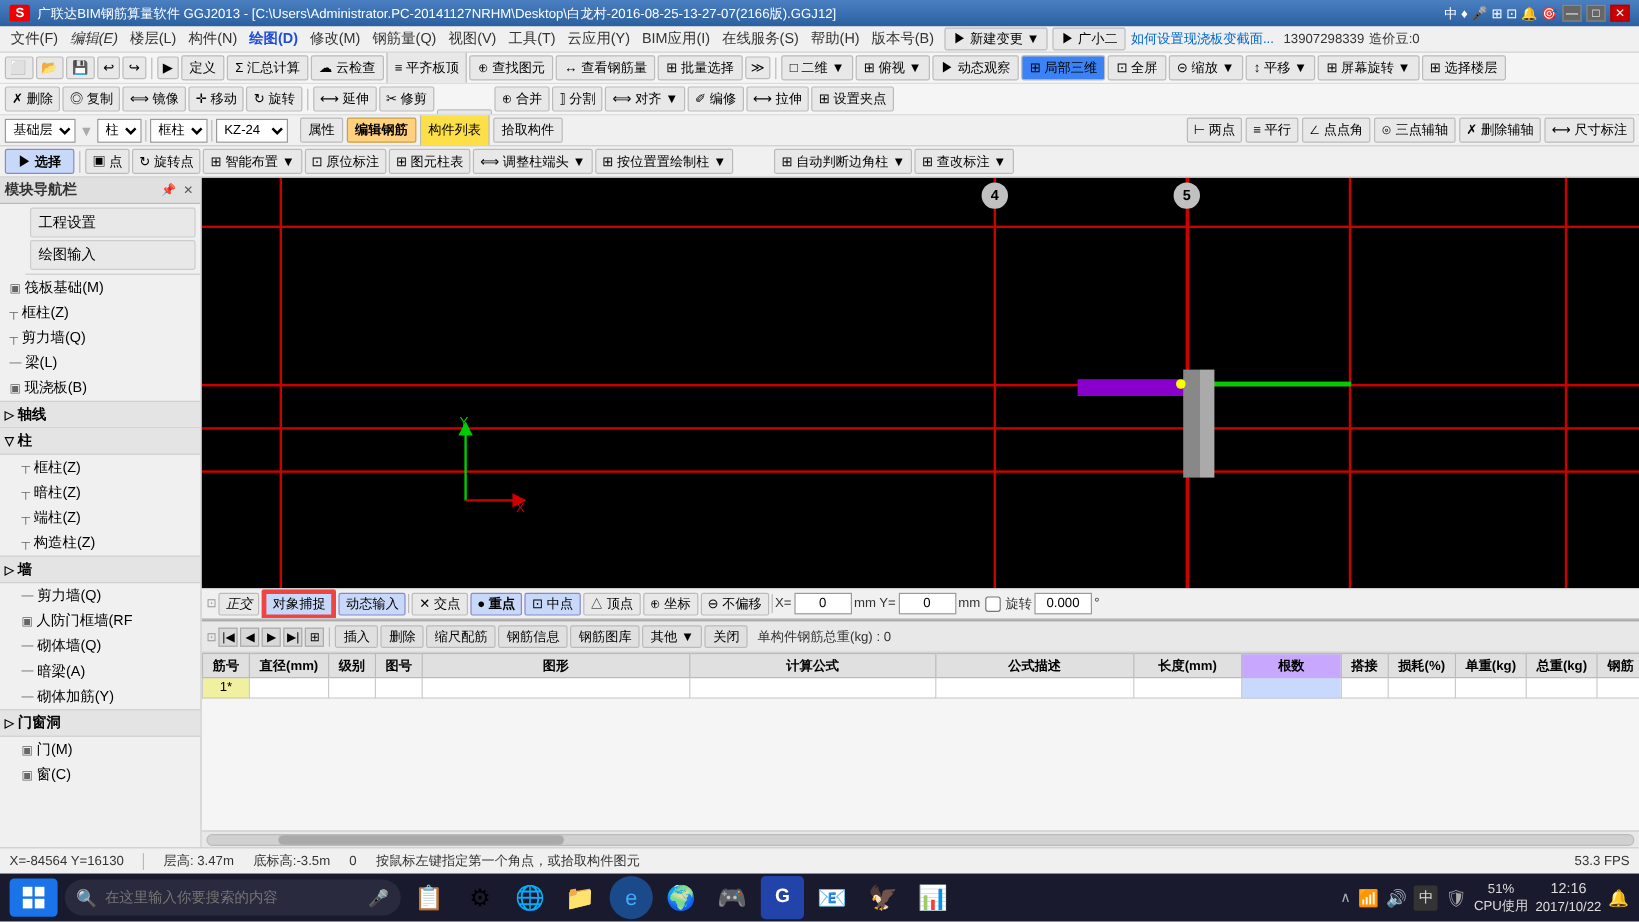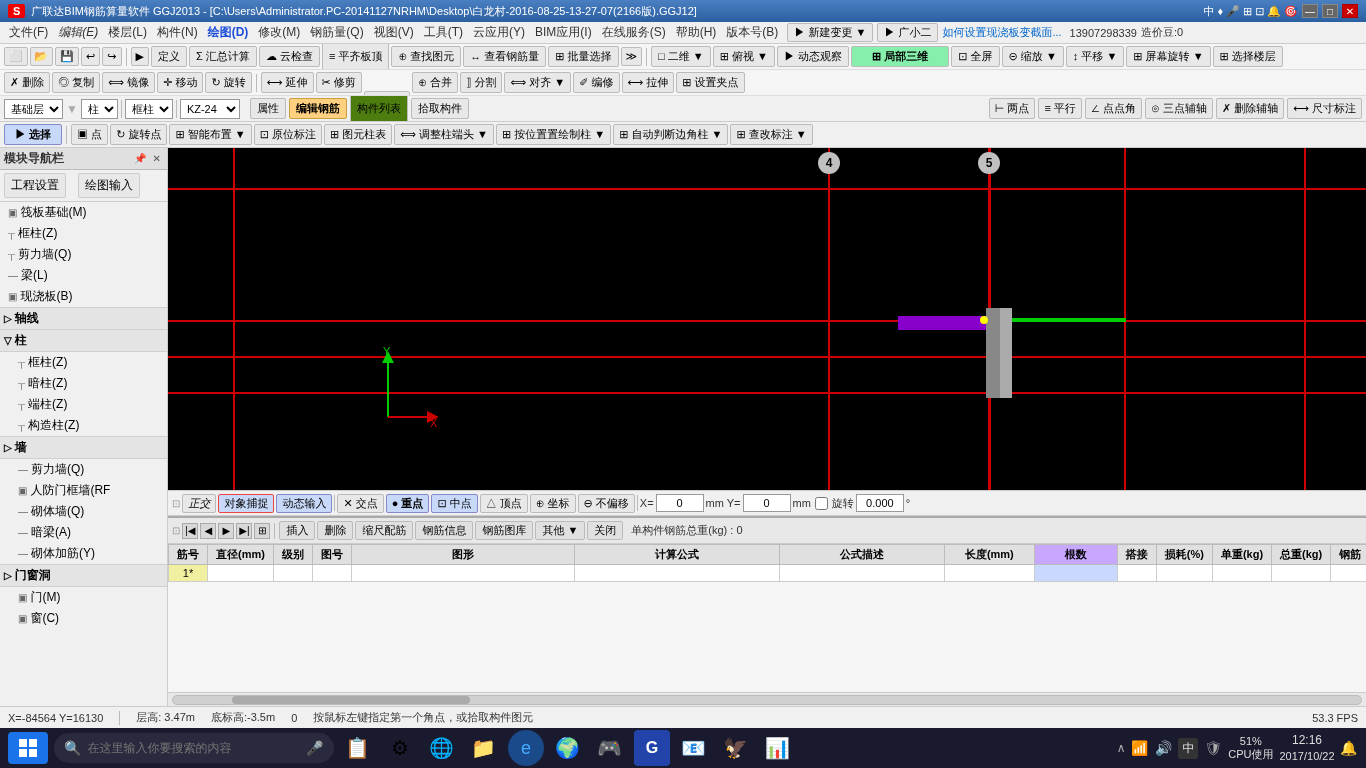--- a/index.html
+++ b/index.html
@@ -64,21 +64,21 @@
   <span style="padding:2px 6px;background:#e8e8e8;border:1px solid #bbb;cursor:pointer;font-size:11px;border-radius:2px;">☁ 云检查</span>
   <span style="padding:15px 6px;background:#e8e8e8;border:1px solid #bbb;cursor:pointer;font-size:11px;border-radius:2px;">≡ 平齐板顶</span>
   <span style="padding:2px 6px;background:#e8e8e8;border:1px solid #bbb;cursor:pointer;font-size:11px;border-radius:2px;">⊕ 查找图元</span>
   <span style="padding:2px 6px;background:#e8e8e8;border:1px solid #bbb;cursor:pointer;font-size:11px;border-radius:2px;">↔ 查看钢筋量</span>
   <span style="padding:2px 6px;background:#e8e8e8;border:1px solid #bbb;cursor:pointer;font-size:11px;border-radius:2px;">⊞ 批量选择</span>
   <span style="padding:2px 4px;background:#e8e8e8;border:1px solid #bbb;cursor:pointer;font-size:11px;border-radius:2px;">≫</span>
   <span style="width:1px;height:18px;background:#bbb;margin:0 2px;"></span>
   <span style="padding:2px 6px;background:#e8e8e8;border:1px solid #bbb;cursor:pointer;font-size:11px;border-radius:2px;">□ 二维 ▼</span>
   <span style="padding:2px 6px;background:#e8e8e8;border:1px solid #bbb;cursor:pointer;font-size:11px;border-radius:2px;">⊞ 俯视 ▼</span>
   <span style="padding:2px 6px;background:#e8e8e8;border:1px solid #bbb;cursor:pointer;font-size:11px;border-radius:2px;">▶ 动态观察</span>
-  <span style="padding:2px 20px;background:#86efac;border:1px solid #bbb;cursor:pointer;font-size:11px;border-radius:2px;font-weight:bold;">⊞ 局部三维</span>
+  <span style="padding:2px 6px;background:#3b82f6;border:1px solid #bbb;cursor:pointer;font-size:11px;border-radius:2px;">⊞ 局部三维</span>
   <span style="padding:2px 6px;background:#e8e8e8;border:1px solid #bbb;cursor:pointer;font-size:11px;border-radius:2px;">⊡ 全屏</span>
   <span style="padding:2px 6px;background:#e8e8e8;border:1px solid #bbb;cursor:pointer;font-size:11px;border-radius:2px;">⊝ 缩放 ▼</span>
   <span style="padding:2px 6px;background:#e8e8e8;border:1px solid #bbb;cursor:pointer;font-size:11px;border-radius:2px;">↕ 平移 ▼</span>
   <span style="padding:2px 6px;background:#e8e8e8;border:1px solid #bbb;cursor:pointer;font-size:11px;border-radius:2px;">⊞ 屏幕旋转 ▼</span>
   <span style="padding:2px 6px;background:#e8e8e8;border:1px solid #bbb;cursor:pointer;font-size:11px;border-radius:2px;">⊞ 选择楼层</span>
 </div>
 
 <div style="width:100%;height:26px;background:#f5f5f5;border-bottom:1px solid #ddd;display:flex;align-items:center;padding:0 4px;gap:2px;overflow:hidden;">
   <span style="padding:2px 5px;background:#e8e8e8;border:1px solid #bbb;cursor:pointer;font-size:11px;border-radius:2px;">✗ 删除</span>
   <span style="padding:2px 5px;background:#e8e8e8;border:1px solid #bbb;cursor:pointer;font-size:11px;border-radius:2px;">◎ 复制</span>
@@ -109,56 +109,56 @@
   <select style="height:20px;border:1px solid #999;background:white;font-size:11px;padding:0 2px;">
     <option>框柱</option>
   </select>
   <span style="width:1px;height:18px;background:#bbb;"></span>
   <select style="height:20px;border:1px solid #999;background:white;font-size:11px;padding:0 2px;min-width:60px;">
     <option>KZ-24</option>
   </select>
   <span style="margin-left:4px;"></span>
   <span style="padding:2px 6px;background:#e8e8e8;border:1px solid #bbb;cursor:pointer;font-size:11px;border-radius:2px;">属性</span>
   <span style="padding:2px 6px;background:#ffd080;border:1px solid #c8a040;cursor:pointer;font-size:11px;border-radius:2px;font-weight:bold;">编辑钢筋</span>
-  <span style="padding:14px 6px;background:#4d7c0f;border:1px solid #bbb;cursor:pointer;font-size:11px;border-radius:2px;">构件列表</span>
+  <span style="padding:14px 6px;background:#fde047;border:1px solid #bbb;cursor:pointer;font-size:11px;border-radius:2px;">构件列表</span>
   <span style="padding:2px 6px;background:#e8e8e8;border:1px solid #bbb;cursor:pointer;font-size:11px;border-radius:2px;">拾取构件</span>
   <span style="flex:1;"></span>
   <span style="padding:2px 5px;background:#e8e8e8;border:1px solid #bbb;cursor:pointer;font-size:11px;border-radius:2px;">⊢ 两点</span>
   <span style="padding:2px 5px;background:#e8e8e8;border:1px solid #bbb;cursor:pointer;font-size:11px;border-radius:2px;">≡ 平行</span>
   <span style="padding:2px 5px;background:#e8e8e8;border:1px solid #bbb;cursor:pointer;font-size:11px;border-radius:2px;">∠ 点点角</span>
   <span style="padding:2px 5px;background:#e8e8e8;border:1px solid #bbb;cursor:pointer;font-size:11px;border-radius:2px;">⊙ 三点辅轴</span>
   <span style="padding:2px 5px;background:#e8e8e8;border:1px solid #bbb;cursor:pointer;font-size:11px;border-radius:2px;">✗ 删除辅轴</span>
   <span style="padding:2px 5px;background:#e8e8e8;border:1px solid #bbb;cursor:pointer;font-size:11px;border-radius:2px;">⟷ 尺寸标注</span>
 </div>
 
 <div style="width:100%;height:26px;background:#f0f0f0;border-bottom:1px solid #ccc;display:flex;align-items:center;padding:0 4px;gap:2px;overflow:hidden;">
   <span style="padding:2px 10px;background:#c8d8f8;border:1px solid #8888cc;cursor:pointer;font-size:11px;border-radius:2px;font-weight:bold;">▶ 选择</span>
   <span style="width:1px;height:18px;background:#bbb;margin:0 2px;"></span>
   <span style="padding:2px 5px;background:#e8e8e8;border:1px solid #bbb;cursor:pointer;font-size:11px;border-radius:2px;">▣ 点</span>
   <span style="padding:2px 5px;background:#e8e8e8;border:1px solid #bbb;cursor:pointer;font-size:11px;border-radius:2px;">↻ 旋转点</span>
   <span style="padding:2px 5px;background:#e8e8e8;border:1px solid #bbb;cursor:pointer;font-size:11px;border-radius:2px;">⊞ 智能布置 ▼</span>
   <span style="padding:2px 5px;background:#e8e8e8;border:1px solid #bbb;cursor:pointer;font-size:11px;border-radius:2px;">⊡ 原位标注</span>
   <span style="padding:2px 5px;background:#e8e8e8;border:1px solid #bbb;cursor:pointer;font-size:11px;border-radius:2px;">⊞ 图元柱表</span>
   <span style="padding:2px 5px;background:#e8e8e8;border:1px solid #bbb;cursor:pointer;font-size:11px;border-radius:2px;">⟺ 调整柱端头 ▼</span>
   <span style="padding:2px 5px;background:#e8e8e8;border:1px solid #bbb;cursor:pointer;font-size:11px;border-radius:2px;">⊞ 按位置置绘制柱 ▼</span>
-  <span style="padding:2px 5px;background:#e8e8e8;border:1px solid #bbb;cursor:pointer;font-size:11px;border-radius:2px;">⊞ 自动判断边角柱 ▼</span>
+  <span style="padding:2px 5px;background:#e8e8e8;border:1px solid #bbb;cursor:pointer;font-size:11px;border-radius:2px;margin-left:32px;">⊞ 自动判断边角柱 ▼</span>
   <span style="padding:2px 5px;background:#e8e8e8;border:1px solid #bbb;cursor:pointer;font-size:11px;border-radius:2px;">⊞ 查改标注 ▼</span>
 </div>
 
 <div style="display:flex;width:100%;height:calc(768px - 22px - 22px - 26px - 26px - 26px - 26px - 22px - 40px);overflow:hidden;">
 
   <div style="width:168px;min-width:168px;background:#f0f0f0;border-right:1px solid #ccc;display:flex;flex-direction:column;overflow:hidden;">
     <div style="background:#e0e0e0;border-bottom:1px solid #bbb;padding:2px 4px;display:flex;align-items:center;justify-content:space-between;">
       <span style="font-size:12px;color:#333;font-weight:bold;">模块导航栏</span>
       <div style="display:flex;gap:2px;">
         <span style="font-size:10px;cursor:pointer;color:#555;padding:0 2px;">📌</span>
         <span style="font-size:10px;cursor:pointer;color:#555;padding:0 2px;">✕</span>
       </div>
     </div>
-    <div style="padding:3px 4px;display:flex;flex-direction:row;gap:12px;border-bottom:1px solid #ccc;">
+    <div style="padding:3px 4px;display:flex;flex-direction:column;gap:2px;border-bottom:1px solid #ccc;margin-left:21px;">
       <button style="text-align:left;padding:3px 6px;background:#e8e8e8;border:1px solid #ccc;cursor:pointer;font-size:12px;border-radius:2px;">工程设置</button>
       <button style="text-align:left;padding:3px 6px;background:#e8e8e8;border:1px solid #ccc;cursor:pointer;font-size:12px;border-radius:2px;">绘图输入</button>
     </div>
     <div style="flex:1;overflow-y:auto;font-size:12px;">
 
       <div style="padding:2px 8px;cursor:pointer;display:flex;align-items:center;gap:3px;white-space:nowrap;">
         <span style="font-size:10px;color:#666;">▣</span>
           <span>筏板基础(M)</span>
       </div>
       <div style="padding:2px 8px;cursor:pointer;display:flex;align-items:center;gap:3px;white-space:nowrap;">
@@ -287,21 +287,21 @@
           <text x="52" y="80" fill="#cc0000" font-size="11">X</text>
         </svg>
       </div>
 
       <div style="position:absolute;top:168px;left:812px;width:8px;height:8px;background:#ffff00;border-radius:50%;"></div>
     </div>
 
     <div style="height:26px;background:#f0f0f0;border-top:1px solid #ccc;border-bottom:1px solid #ccc;display:flex;align-items:center;padding:0 4px;gap:2px;overflow:hidden;">
       <span style="font-size:10px;color:#999;">⊡</span>
       <span style="padding:1px 5px;background:#e8e8e8;border:1px solid #bbb;cursor:pointer;font-size:11px;border-radius:2px;font-style:italic;">正交</span>
-      <span style="padding:1px 5px;background:#c8d8f8;border:1px solid #ef4444;cursor:pointer;font-size:11px;border-radius:2px;">对象捕捉</span>
+      <span style="padding:1px 5px;background:#c8d8f8;border:4px solid #ef4444;cursor:pointer;font-size:11px;border-radius:2px;">对象捕捉</span>
       <span style="padding:1px 5px;background:#c8d8f8;border:1px solid #8888cc;cursor:pointer;font-size:11px;border-radius:2px;">动态输入</span>
       <span style="width:1px;height:16px;background:#bbb;"></span>
       <span style="padding:1px 5px;background:#e8e8e8;border:1px solid #bbb;cursor:pointer;font-size:11px;border-radius:2px;">✕ 交点</span>
       <span style="padding:1px 5px;background:#c8d8f8;border:1px solid #8888cc;cursor:pointer;font-size:11px;border-radius:2px;font-weight:bold;">● 重点</span>
       <span style="padding:1px 5px;background:#c8d8f8;border:1px solid #8888cc;cursor:pointer;font-size:11px;border-radius:2px;">⊡ 中点</span>
       <span style="padding:1px 5px;background:#e8e8e8;border:1px solid #bbb;cursor:pointer;font-size:11px;border-radius:2px;">△ 顶点</span>
       <span style="padding:1px 5px;background:#e8e8e8;border:1px solid #bbb;cursor:pointer;font-size:11px;border-radius:2px;">⊕ 坐标</span>
       <span style="padding:1px 5px;background:#e8e8e8;border:1px solid #bbb;cursor:pointer;font-size:11px;border-radius:2px;">⊖ 不偏移</span>
       <span style="width:1px;height:16px;background:#bbb;"></span>
       <span style="font-size:11px;color:#333;">X=</span>

